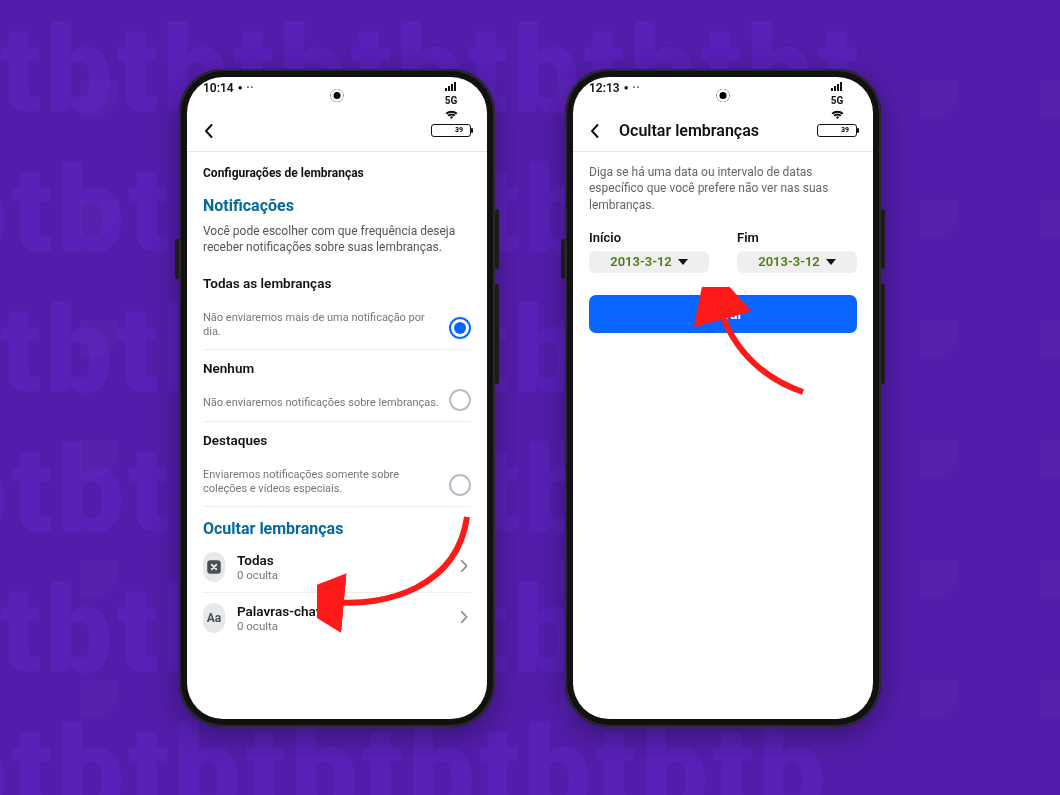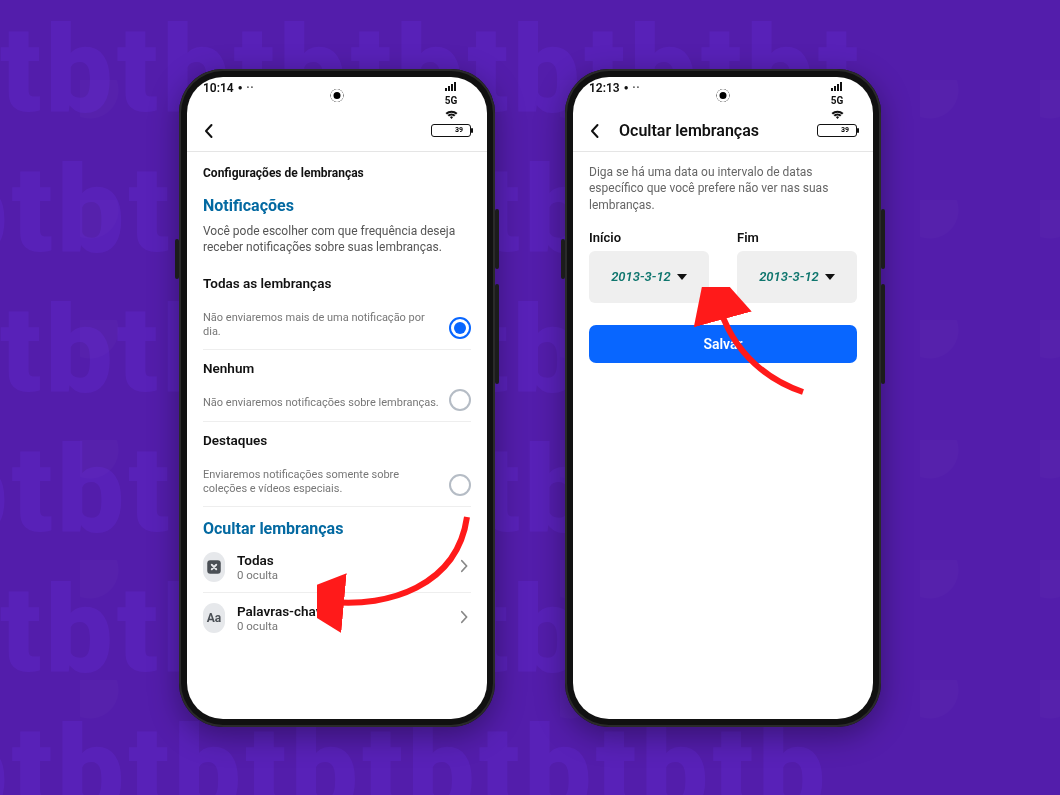--- a/index.html
+++ b/index.html
@@ -141,22 +141,22 @@
   .list-text .ls{font-size:11.5px;color:#777;}
   .chev{color:#888;}
 
   .desc{font-size:12px;color:#666;line-height:1.4;margin:12px 0 16px 0;}
 
   .date-row{display:flex;gap:28px;align-items:center;}
   .date-col{flex:1;}
   .date-col .lbl{font-size:13px;font-weight:600;color:#111;margin-bottom:6px;}
   .date-pick{
     background:#efefef;border-radius:6px;
-    height:52px;display:flex;align-items:center;justify-content:center;gap:6px;
-    font-size:13px;font-weight:600;color:#0f766e;font-style:italic;
+    height:22px;display:flex;align-items:center;justify-content:center;gap:6px;
+    font-size:13px;font-weight:600;color:#4d7c0f;
   }
   .caret-down{width:0;height:0;border-left:5px solid transparent;border-right:5px solid transparent;border-top:6px solid #111;}
 
   .primary-btn{
     margin-top:22px;
     background:#0866FF;color:#fff;
     height:38px;border-radius:7px;
     display:flex;align-items:center;justify-content:center;
     font-size:14px;font-weight:600;
   }

